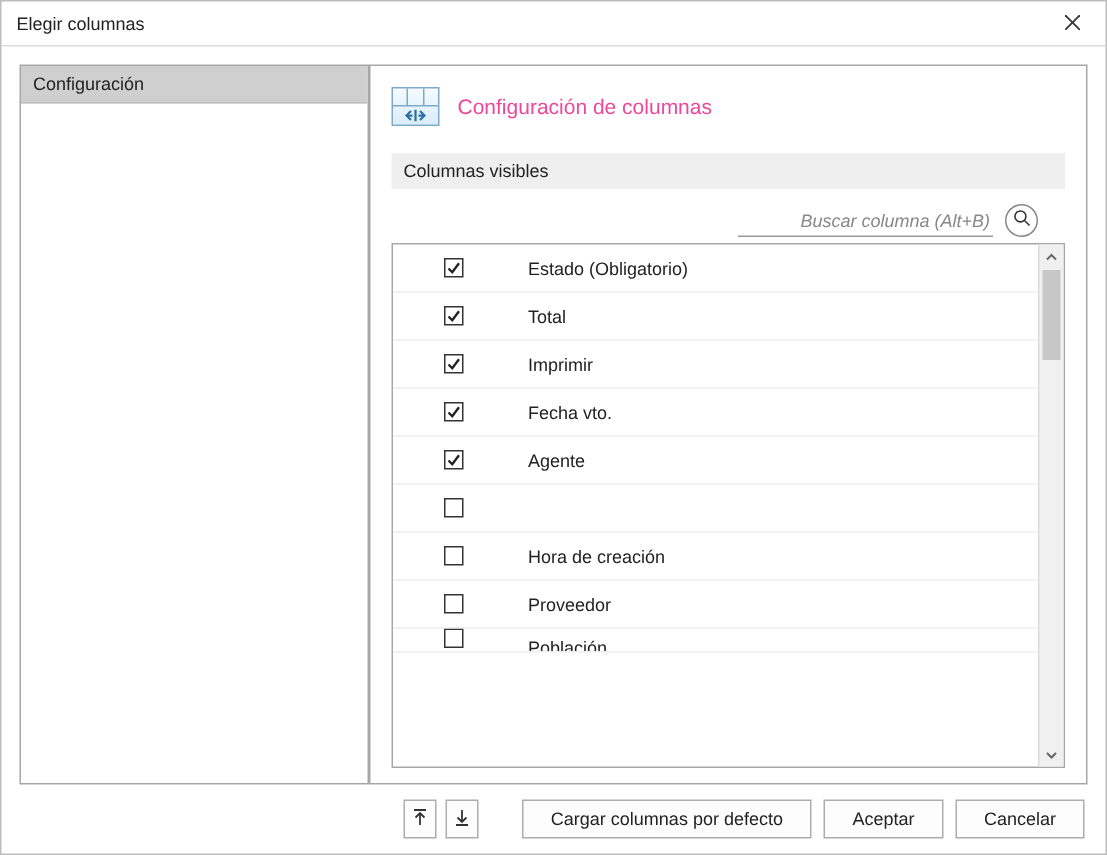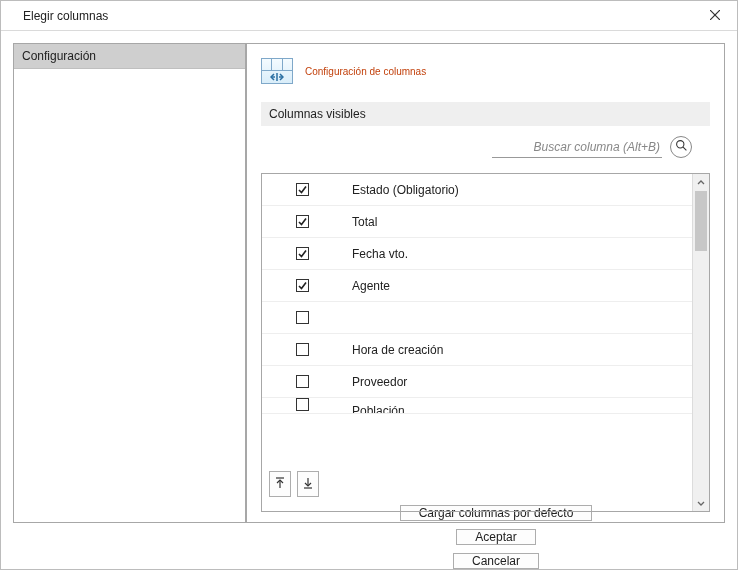--- a/index.html
+++ b/index.html
@@ -16,21 +16,21 @@
     width: 738px; height: 570px;
     border: 1px solid #bcbcbc;
     display: flex; flex-direction: column;
     background: #fff;
   }
   .titlebar {
     height: 30px;
     border-bottom: 1px solid #dadada;
     display: flex; align-items: center;
     justify-content: space-between;
-    padding-left: 22px;
+    padding-left: 10px;
   }
   .titlebar .title { font-size: 12px; }
   .titlebar .close {
     width: 45px; height: 29px;
     display: flex; align-items: center; justify-content: center;
     cursor: pointer;
   }
   .titlebar .close svg { width: 10px; height: 10px; }
   .body {
     flex: 1;
@@ -66,30 +66,30 @@
     border: 1px solid #7fa8c9;
     position: relative;
     background: linear-gradient(#f4fbff,#d9edf9);
     display: flex; flex-direction: column;
   }
   .header-icon-top { height:12px; border-bottom:1px solid #7fa8c9;
     display:flex; }
   .header-icon-top div { flex:1; border-right:1px solid #7fa8c9; }
   .header-icon-top div:last-child { border-right:none; }
   .header-icon-bottom { flex:1; display:flex; align-items:center; justify-content:center; gap:2px;}
-  .header-title { font-size: 10px; color: #c2410c; }
+  .header-title { font-size: 14px; color: #ec4899; }
   .section-label {
     background: #efefef;
     padding: 5px 8px;
     font-size: 12px;
     margin-bottom: 10px;
   }
   .search-row {
     display:flex; justify-content:flex-end; align-items:center;
-    gap:8px; margin-bottom:15px;
+    gap:8px; margin-bottom:4px;
     padding-right:18px;
   }
   .search-input {
     width: 170px;
     border:none;
     border-bottom: 1px solid #999;
     font-size: 12px;
     padding: 3px 2px;
     text-align: right;
     color:#333;
@@ -169,21 +169,20 @@
   .sb-thumb {
     position:absolute; top:0; left:2px; right:2px; height:60px;
     background:#c7c7c7;
   }
   .footer {
     height:46px;
     display:flex; align-items:center; justify-content:flex-end;
     gap:8px;
     padding-right:14px;
     padding-left:268px;
-    flex-direction:column;
   }
   .footer-left { display:flex; gap:6px; margin-right:auto; margin-left:0px;}
   .small-btn {
     width:22px; height:26px; border:1px solid #adadad;
     background:#fdfdfd;
     display:flex; align-items:center; justify-content:center;
     cursor:pointer;
   }
   .small-btn svg { width:10px; height:12px; }
   .btn {
@@ -282,20 +281,30 @@
                 <div class="td-name">Total</div>
               </div>
               <div class="trow">
                 <div class="td-show">
                   <span class="chk">
                     <svg viewBox="0 0 11 11">
                       <polyline points="2,6 4.5,8.5 9,2.5" fill="none" stroke="#222" stroke-width="1.6"></polyline>
                     </svg>
                   </span>
                 </div>
+                <div class="td-name">Imprimir</div>
+              </div>
+              <div class="trow">
+                <div class="td-show">
+                  <span class="chk">
+                    <svg viewBox="0 0 11 11">
+                      <polyline points="2,6 4.5,8.5 9,2.5" fill="none" stroke="#222" stroke-width="1.6"></polyline>
+                    </svg>
+                  </span>
+                </div>
                 <div class="td-name">Fecha vto.</div>
               </div>
               <div class="trow">
                 <div class="td-show">
                   <span class="chk">
                     <svg viewBox="0 0 11 11">
                       <polyline points="2,6 4.5,8.5 9,2.5" fill="none" stroke="#222" stroke-width="1.6"></polyline>
                     </svg>
                   </span>
                 </div>

